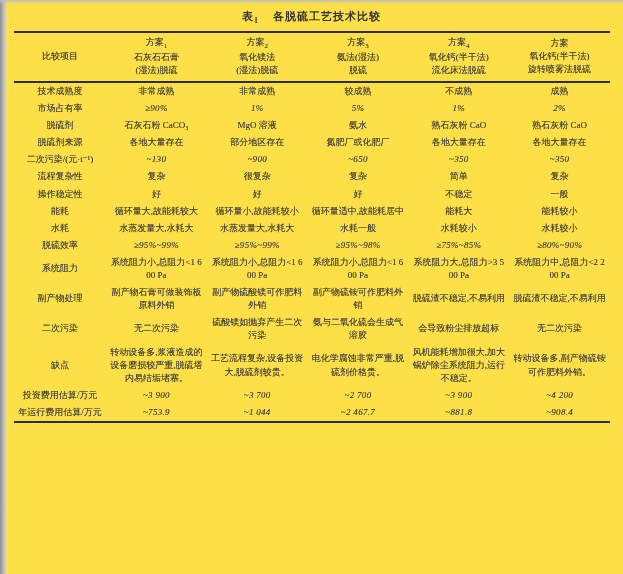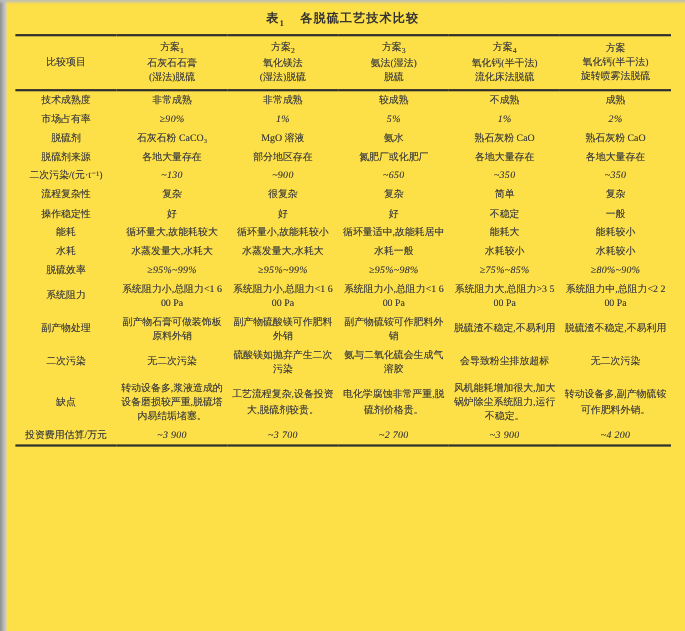--- a/index.html
+++ b/index.html
@@ -225,15 +225,23 @@
           <td>转动设备多,副产物硫铵可作肥料外销。</td>
         </tr>
         <tr>
           <td>投资费用估算/万元</td>
           <td class="num">~3 900</td>
           <td class="num">~3 700</td>
           <td class="num">~2 700</td>
           <td class="num">~3 900</td>
           <td class="num">~4 200</td>
         </tr>
+        <tr>
+          <td>年运行费用估算/万元</td>
+          <td class="num">~753.9</td>
+          <td class="num">~1 044</td>
+          <td class="num">~2 467.7</td>
+          <td class="num">~881.8</td>
+          <td class="num">~908.4</td>
+        </tr>
       </tbody>
   </table>
 </div>
 
 </body></html>

